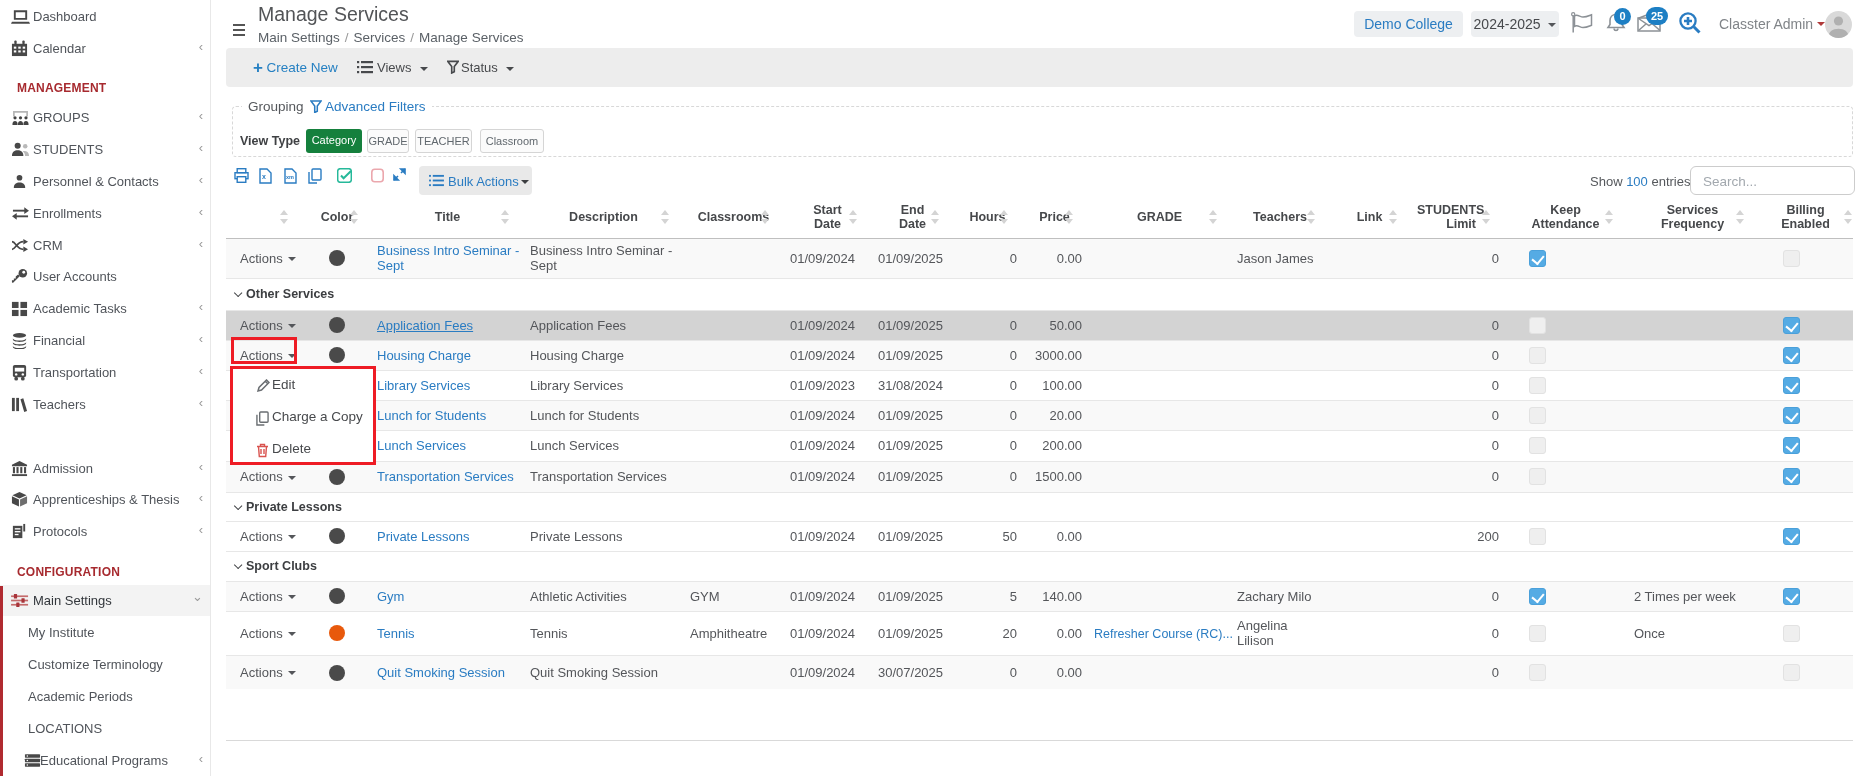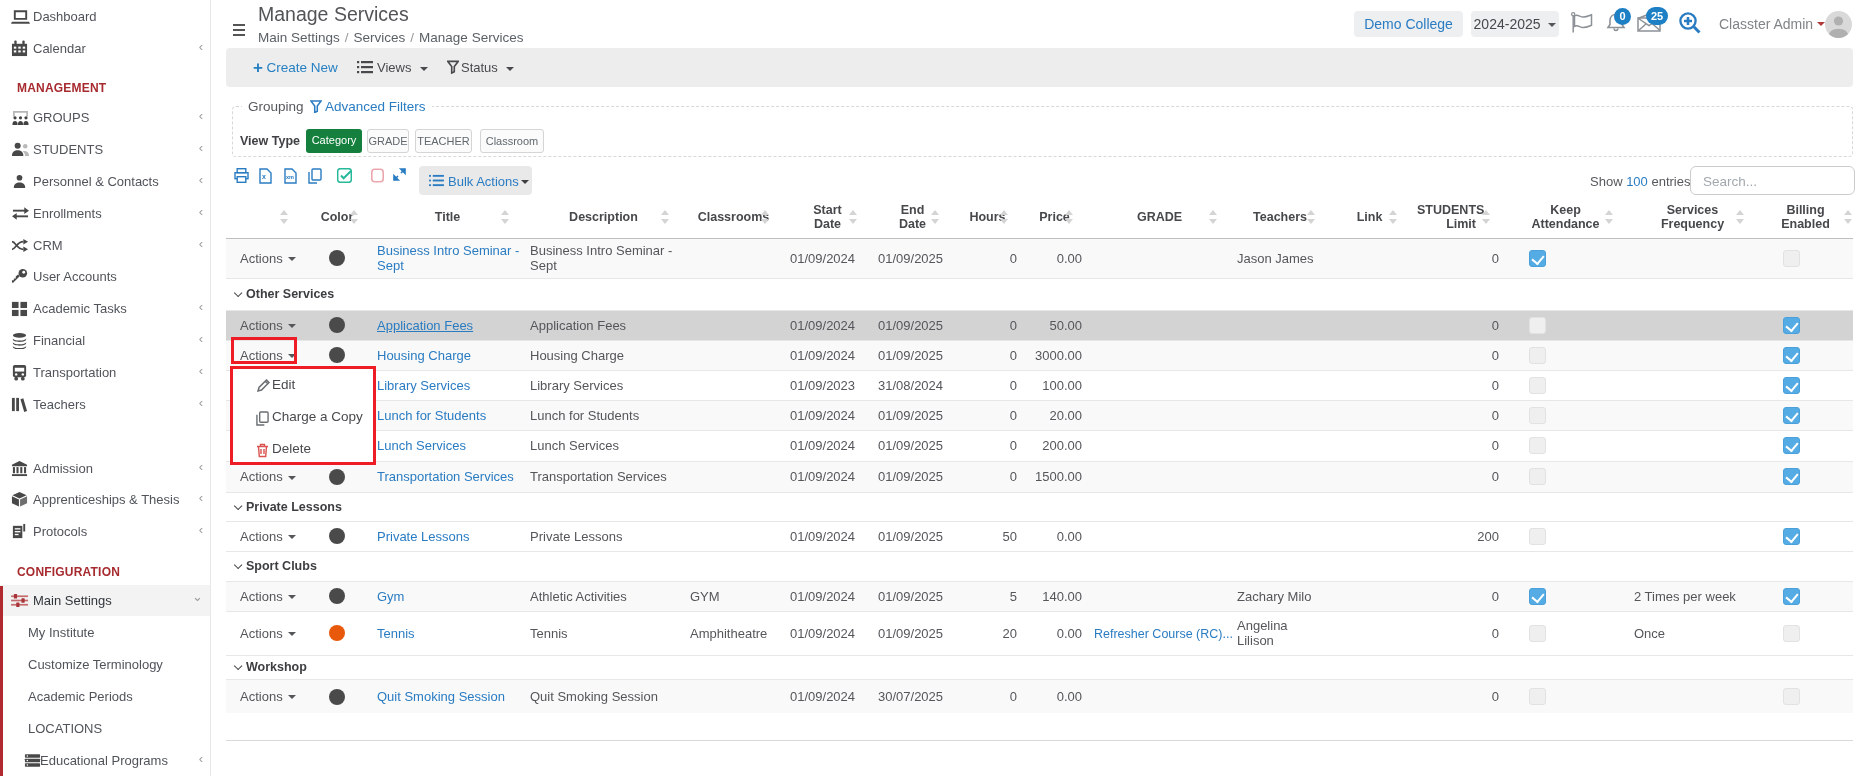--- a/index.html
+++ b/index.html
@@ -639,23 +639,20 @@
 <td class="num">20</td>
 <td class="num">0.00</td>
 <td style="padding-left:7px;"><a style="white-space:nowrap; font-size:12.5px;">Refresher Course (RC)...</a></td>
 <td style="padding-left:6px;">Angelina<br>Lilison</td>
 <td></td>
 <td class="num">0</td>
 <td style="padding-left:25px;"><span class="cb"></span></td>
 <td style="padding-left:7px;">Once</td>
 <td style="padding-left:25px;"><span class="cb"></span></td>
 </tr>
-      <tr class="grp" style="height:24px;">
-        <td colspan="16"><span class="gcar"></span>Workshop</td>
-      </tr>
       <tr class="odd" style="height:34px;">
 <td style="padding-left:14px;"><span class="acts">Actions<span class="caret"></span></span></td>
 <td style="padding-left:27px;"><span class="dot"></span></td>
 <td style="padding-left:5px;"><a style="white-space:nowrap;">Quit Smoking Session</a></td>
 <td style="padding-left:7px;">Quit Smoking Session</td>
 <td style="padding-left:7px;"></td>
 <td style="padding-left:7px;">01/09/2024</td>
 <td style="padding-left:7px;">30/07/2025</td>
 <td class="num">0</td>
 <td class="num">0.00</td>

